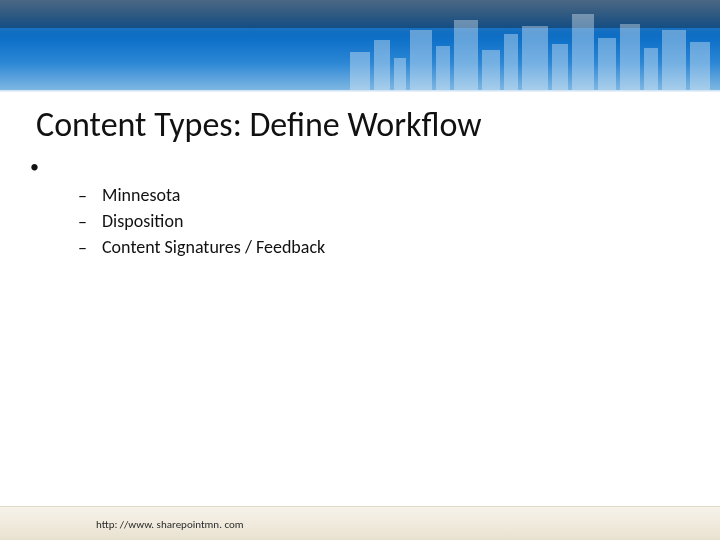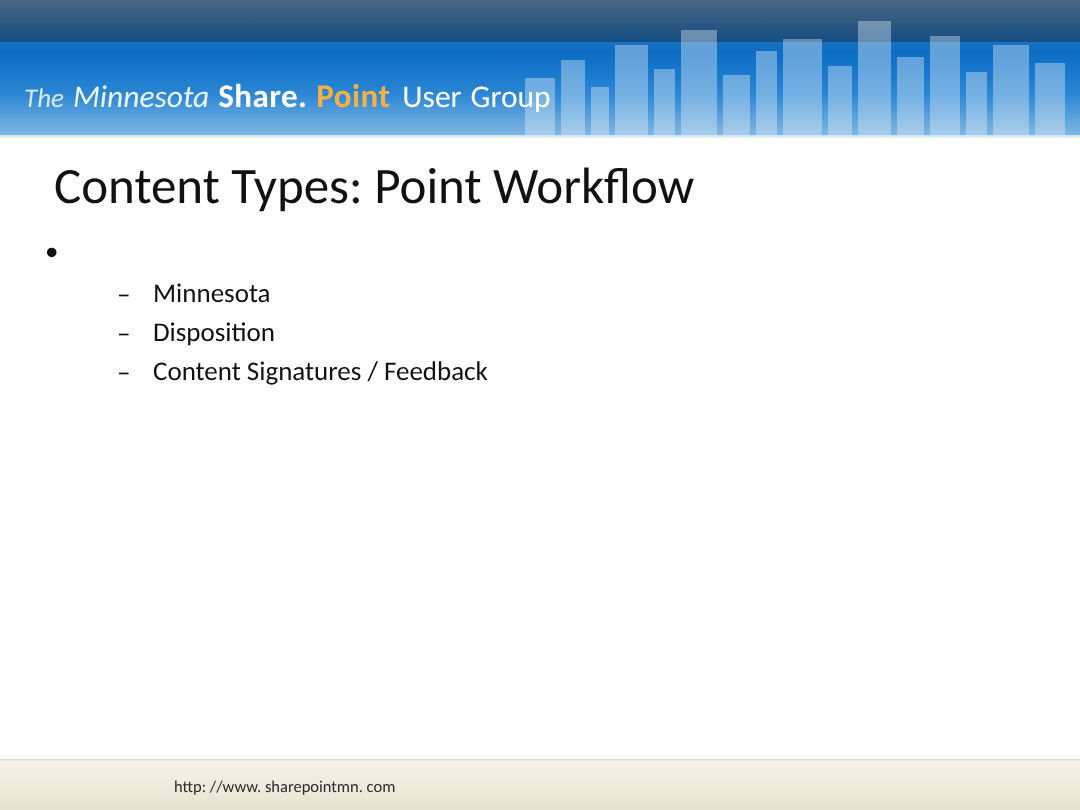--- a/index.html
+++ b/index.html
@@ -55,21 +55,21 @@
   .b2 { display: flex; align-items: flex-start; font-size: 18px; margin: 4px 0; }
   .b2 .dash { width: 16px; margin-right: 8px; color: #111; transform: translateY(1px); }
 
   
   .footer-band {
     position: absolute; left: 0; right: 0; bottom: 0; height: 34px;
     background: linear-gradient(180deg, #f6f2e9 0%, #efe9db 60%, #e8e1d0 100%);
     border-top: 1px solid #e2d9c6;
   }
   .footer-url {
-    position: absolute; left: 96px; bottom: 9px; font-size: 11px; color: #2b2b2b; margin-left: 20px;
+    position: absolute; left: 96px; bottom: 9px; font-size: 11px; color: #2b2b2b;
   }
 </style>
 </head>
 <body>
 
 <div class="slide">
 
   <div class="header">
     <div class="header-darktop"></div>
     <div class="header-gloss"></div>
@@ -88,32 +88,24 @@
         <rect x="212" y="44" width="16" height="46"></rect>
         <rect x="232" y="14" width="22" height="76"></rect>
         <rect x="258" y="38" width="18" height="52"></rect>
         <rect x="280" y="24" width="20" height="66"></rect>
         <rect x="304" y="48" width="14" height="42"></rect>
         <rect x="322" y="30" width="24" height="60"></rect>
         <rect x="350" y="42" width="20" height="48"></rect>
       </g>
     </svg>
 
-    <div class="brand">
-      <span class="w1">The</span>
-      <span class="w2">Minnesota</span>
-      <span class="w3a">Share.</span>
-      <span class="w3b">Point</span>
-      <span class="w4">User</span>
-      <span class="w5">Group</span>
-    </div>
   </div>
   <div class="header-underline"></div>
 
-  <div class="title">Content Types: Point Workflow</div>
+  <div class="title">Content Types: Define Workflow</div>
 
   <div class="body">
     <div class="b1">
       <span class="dot">•</span>
     </div>
     <div class="b2list">
       <div class="b2">
         <span class="dash">–</span>
         <span>Minnesota</span>
       </div>

